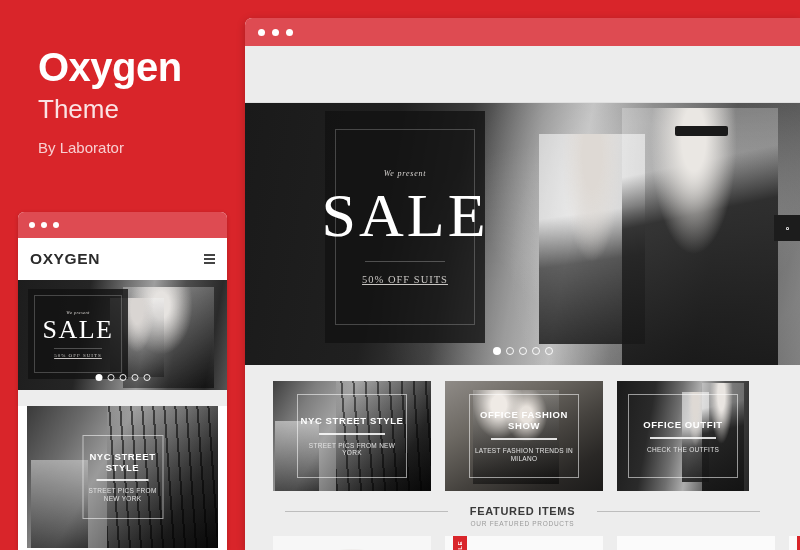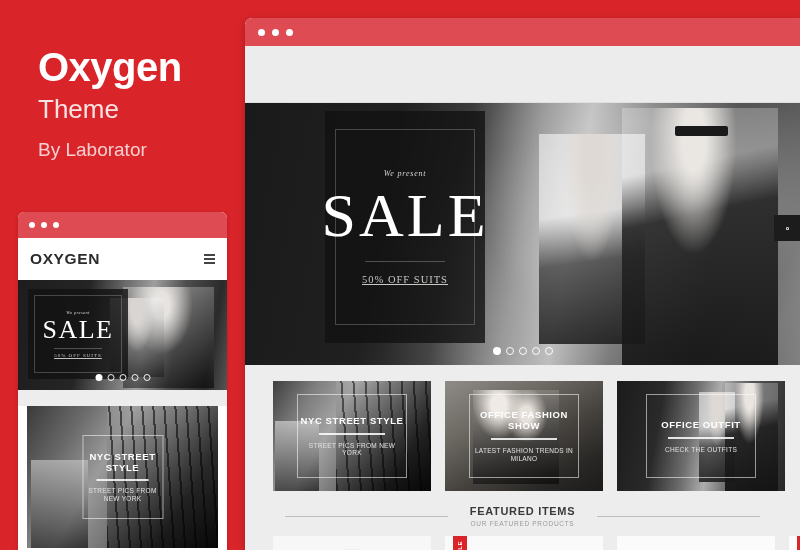--- a/index.html
+++ b/index.html
@@ -8,21 +8,21 @@
     font-family:"Liberation Sans", sans-serif;
     background:#d9252a;
     position:relative;
   }
 
   
   #left-panel{position:absolute;left:0;top:0;width:276px;height:550px;background:#d9252a;}
   #brand-block{position:absolute;left:38px;top:47px;width:200px;}
   #brand-title{font-size:40px;font-weight:bold;color:#ffffff;letter-spacing:-0.5px;line-height:1;}
   #brand-sub{font-size:26px;color:#fbe3e4;font-weight:300;margin-top:9px;line-height:1;}
-  #brand-by{font-size:19px;color:#f8cfd1;margin-top:17px;font-weight:400;}
+  #brand-by{font-size:15px;color:#f8cfd1;margin-top:17px;font-weight:400;}
 
   
   #mobile-mock{
     position:absolute;left:18px;top:212px;width:209px;height:338px;
     background:#fff;border-radius:6px 6px 0 0;overflow:hidden;
     box-shadow:0 1px 4px rgba(0,0,0,.18);
   }
   #mobile-titlebar{height:26px;background:#de4b52;display:flex;align-items:center;padding-left:11px;gap:6px;}
   .tb-dot{width:6px;height:6px;border-radius:50%;background:#fff;}
   #mobile-siteheader{height:42px;background:#fff;display:flex;align-items:center;justify-content:space-between;padding:0 12px;}
@@ -119,37 +119,37 @@
   #pc1 .tree{position:absolute;right:0;top:0;width:60%;height:100%;
     background:repeating-linear-gradient(86deg,rgba(0,0,0,.5) 0 2px,rgba(0,0,0,0) 2px 12px),
                linear-gradient(160deg,rgba(255,255,255,.1),rgba(0,0,0,.6));}
   #pc1 .man{position:absolute;left:1%;bottom:0;width:28%;height:64%;
     background:linear-gradient(170deg,rgba(255,255,255,.5),rgba(0,0,0,.6));filter:blur(.5px);}
   #pc2{background:linear-gradient(150deg,#8f8b87 0%,#6d6963 30%,#45423e 58%,#2a2826 80%,#1c1b1a 100%);}
   #pc2 .couple{position:absolute;left:18%;top:8%;width:54%;height:86%;
     background:radial-gradient(ellipse at 30% 16%,#efeae5 0 9%,rgba(0,0,0,0) 30%),
                radial-gradient(ellipse at 62% 26%,#e7e1db 0 8%,rgba(0,0,0,0) 28%),
                linear-gradient(175deg,rgba(255,255,255,.2),rgba(0,0,0,.55));}
-  #pc3{width:168px;background:linear-gradient(100deg,#1b1b1b 0%,#2a2a2a 26%,#6f6f6f 44%,#adadad 56%,#555 72%,#252525 100%);}
+  #pc3{width:132px;background:linear-gradient(100deg,#1b1b1b 0%,#2a2a2a 26%,#6f6f6f 44%,#adadad 56%,#555 72%,#252525 100%);}
   #pc3 .w1{position:absolute;right:4%;top:2%;width:32%;height:98%;
     background:radial-gradient(ellipse at 46% 11%,#e9e5e1 0 11%,rgba(0,0,0,0) 36%),
                linear-gradient(168deg,rgba(255,255,255,.25) 0 22%,rgba(32,32,32,.88) 44%,rgba(18,18,18,.94) 100%);}
   #pc3 .w2{position:absolute;right:30%;top:10%;width:21%;height:82%;
     background:radial-gradient(ellipse at 50% 10%,#ded9d4 0 14%,rgba(0,0,0,0) 40%),
                linear-gradient(172deg,rgba(255,255,255,.55) 0 36%,rgba(60,60,60,.78) 60%,rgba(28,28,28,.9) 100%);filter:blur(.5px);}
   .pc-frame{position:absolute;left:50%;top:50%;transform:translate(-50%,-50%);
     width:108px;height:82px;border:1px solid rgba(255,255,255,.55);
     display:flex;flex-direction:column;align-items:center;justify-content:center;text-align:center;}
   .pc-frame .promo-title{font-size:9.5px;}
   .pc-frame .promo-rule{width:66px;height:1.8px;margin:7px 0 7px;}
   .pc-frame .promo-sub{font-size:6.5px;}
 
   
   #featured{background:#ededed;padding-top:4px;}
-  #featured-head{display:flex;align-items:flex-end;justify-content:center;gap:22px;padding:0 40px;}
+  #featured-head{display:flex;align-items:center;justify-content:center;gap:22px;padding:0 40px;}
   .fh-rule{flex:1;height:1px;background:#bdbdbd;}
   #featured-title{font-size:11px;font-weight:bold;letter-spacing:.7px;color:#3a3a3a;}
   #featured-sub{text-align:center;font-size:6.5px;letter-spacing:.7px;color:#9a9a9a;margin-top:3px;}
   #product-row{display:flex;gap:14px;padding:9px 0 0 28px;}
   .product-card{position:relative;width:158px;height:40px;background:#f7f7f7;flex:none;overflow:hidden;}
   .product-card.wide{width:168px;}
   .pc-img{position:absolute;inset:0;}
   #prod1 .pc-img{background:radial-gradient(ellipse at 50% 120%,#6b3d22 0 26%,rgba(0,0,0,0) 52%),#f7f7f7;}
   #prod2 .pc-img{background:radial-gradient(ellipse at 55% 150%,#4a3120 0 22%,rgba(0,0,0,0) 46%),#fafafa;}
   #prod3 .pc-img{background:#fbfbfb;}

